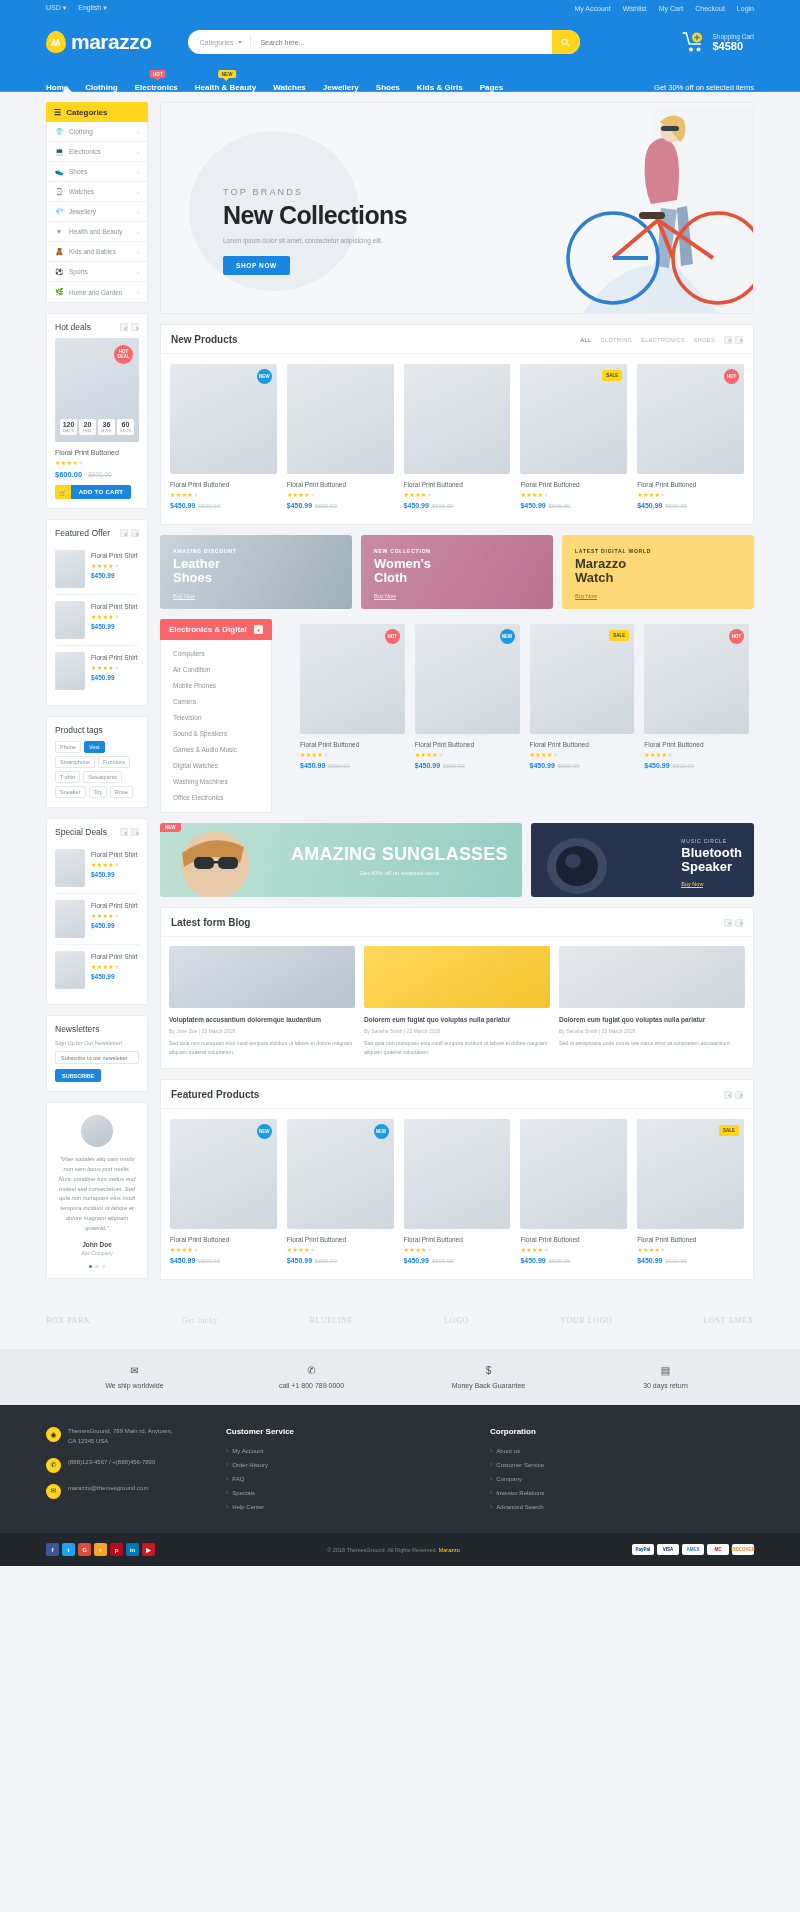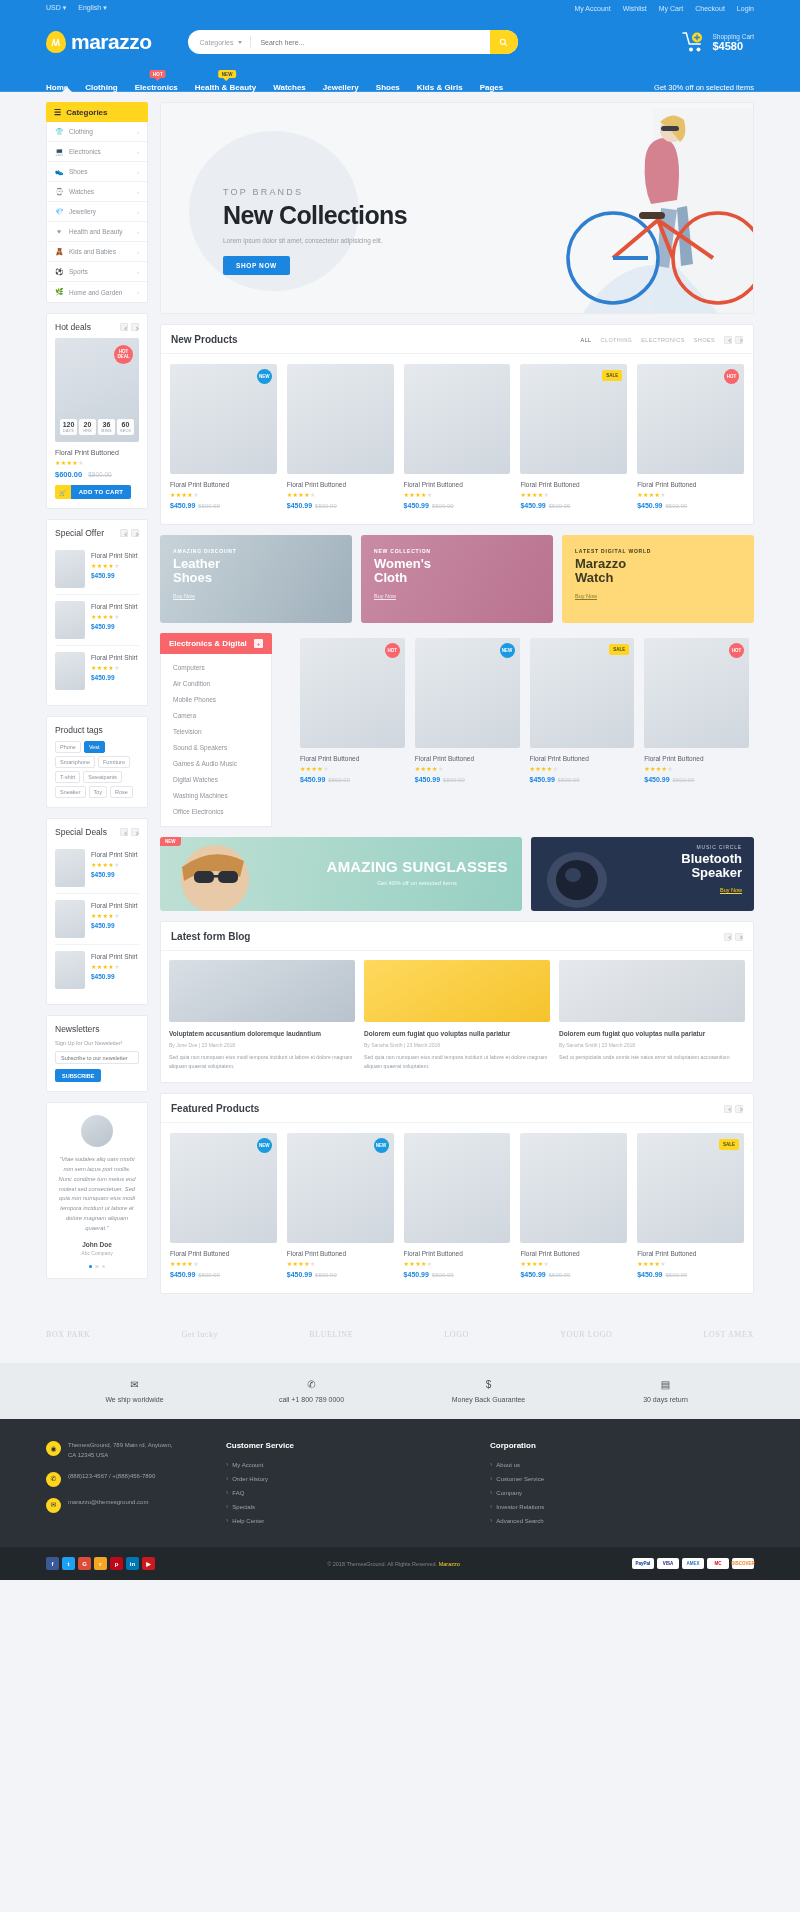--- a/index.html
+++ b/index.html
@@ -18,21 +18,21 @@
 
   
   .header { background:#1a86e0; height:52px; display:flex; align-items:center;
             padding:0 46px; }
   .logo { display:flex; align-items:center; gap:5px; }
   .logo-mark { width:20px; height:22px; background:#ffd51e; border-radius:50% 50% 50% 50%/60% 60% 40% 40%;
                display:flex; align-items:center; justify-content:center; }
   .logo-mark svg { display:block; }
   .logo-text { color:#fff; font-size:21px; font-weight:bold; letter-spacing:-.5px; }
 
-  .searchbox { margin-left:36px; display:flex; height:24px; width:330px;
+  .searchbox { margin-left:36px; display:flex; height:24px; width:392px;
                background:#fff; border-radius:13px; overflow:hidden; align-items:center; }
   .search-cat { font-size:7px; color:#9aa1a8; padding:0 8px 0 12px; display:flex;
                 align-items:center; gap:5px; white-space:nowrap; }
   .search-cat .chev { border-left:2.5px solid transparent; border-right:2.5px solid transparent;
                       border-top:3px solid #9aa1a8; }
   .search-div { width:1px; height:12px; background:#e4e7ea; }
   .search-input { flex:1; border:0; outline:none; font-size:7px; color:#9aa1a8;
                   padding-left:9px; font-family:inherit; background:transparent; }
   .search-btn { width:28px; height:24px; background:#ffd51e; border:0; cursor:pointer;
                 display:flex; align-items:center; justify-content:center; }
@@ -185,21 +185,21 @@
   .pbadge.hot { background:#f8656a; right:5px; }
   .pbadge.sale { background:#ffd51e; color:#4a4a2a; right:5px; border-radius:2px;
                  width:20px; height:11px; top:6px; }
   .pname { font-size:6.5px; color:#5a6069; margin-top:7px; }
   .pprice { font-size:7px; font-weight:bold; color:#1a86e0; margin-top:4px; }
   .pprice .old { color:#c9ced3; font-weight:normal; text-decoration:line-through;
                  font-size:6px; margin-left:3px; }
 
   
   .promos { display:flex; gap:9px; margin-bottom:10px; }
-  .promo { flex:1; height:88px; border-radius:3px; position:relative; overflow:hidden;
+  .promo { flex:1; height:74px; border-radius:3px; position:relative; overflow:hidden;
            padding:13px 0 0 13px; }
   .promo.p1 { background:linear-gradient(120deg,#c8d3d9,#9fb0bb); }
   .promo.p2 { background:linear-gradient(120deg,#c98ba4,#b9738f); }
   .promo.p3 { background:#ffd978; }
   .promo-kick { font-size:5px; font-weight:bold; letter-spacing:.8px; }
   .promo-h { font-size:13px; font-weight:bold; line-height:1.08; margin-top:3px; }
   .promo-link { font-size:5.5px; margin-top:8px; display:inline-block;
                 border-bottom:1px solid currentColor; cursor:pointer; }
   .promo.p1 .promo-kick, .promo.p1 .promo-h { color:#fff; }
   .promo.p1 .promo-link { color:#f2f5f7; }
@@ -222,23 +222,23 @@
   .elec-grid { flex:1; display:flex; padding-left:6px; }
 
   
   .wides { display:flex; gap:9px; margin-bottom:10px; }
   .wide { border-radius:3px; position:relative; overflow:hidden; height:74px; }
   .wide.w1 { flex:1.62; background:linear-gradient(100deg,#bfe0d4,#96cfc2); }
   .wide.w2 { flex:1; background:#27344f; }
   .wide-tag { position:absolute; top:0; left:0; background:#f8656a; color:#fff;
               font-size:4.5px; font-weight:bold; padding:2px 5px; border-radius:0 0 3px 0; }
   .wide1-txt { position:absolute; right:14px; top:21px; text-align:center; }
-  .wide1-h { font-size:15px; font-weight:bold; color:#fff; letter-spacing:.2px; }
+  .wide1-h { font-size:18px; font-weight:bold; color:#fff; letter-spacing:.2px; }
   .wide1-s { font-size:6px; color:#f0faf6; margin-top:5px; }
-  .wide2-txt { position:absolute; right:12px; top:7px; text-align:right; }
+  .wide2-txt { position:absolute; right:12px; top:15px; text-align:left; }
   .wide2-k { font-size:5px; color:#c3cbdb; letter-spacing:.8px; }
   .wide2-h { font-size:13px; font-weight:bold; color:#fff; line-height:1.1; margin-top:2px; }
   .wide2-l { font-size:5.5px; color:#ffd51e; margin-top:6px; display:inline-block;
              border-bottom:1px solid #ffd51e; cursor:pointer; }
 
   
   .blog-grid { display:flex; padding:9px 8px 12px; gap:9px; }
   .blog { flex:1; }
   .blog-img { height:62px; border-radius:2px; }
   .blog-img.b1 { background:linear-gradient(150deg,#d9dfe5,#b8c3cd); }
@@ -462,21 +462,21 @@
         </div>
         <div class="atc">
           <div class="ic">🛒</div>
           <div class="tx">ADD TO CART</div>
         </div>
       </div>
     </div>
 
     <div class="w">
       <div class="w-head">
-        <div class="w-title">Special Offer</div>
+        <div class="w-title">Featured Offer</div>
         <div class="w-navs">
           <div class="w-nav l"></div>
           <div class="w-nav r"></div>
         </div>
       </div>
       <div class="w-body" id="special-offer-list">
           <div class="mini">
      <div class="mini-img"></div>
      <div class="mini-info">
        <div class="mini-name">Floral Print Shirt</div>

